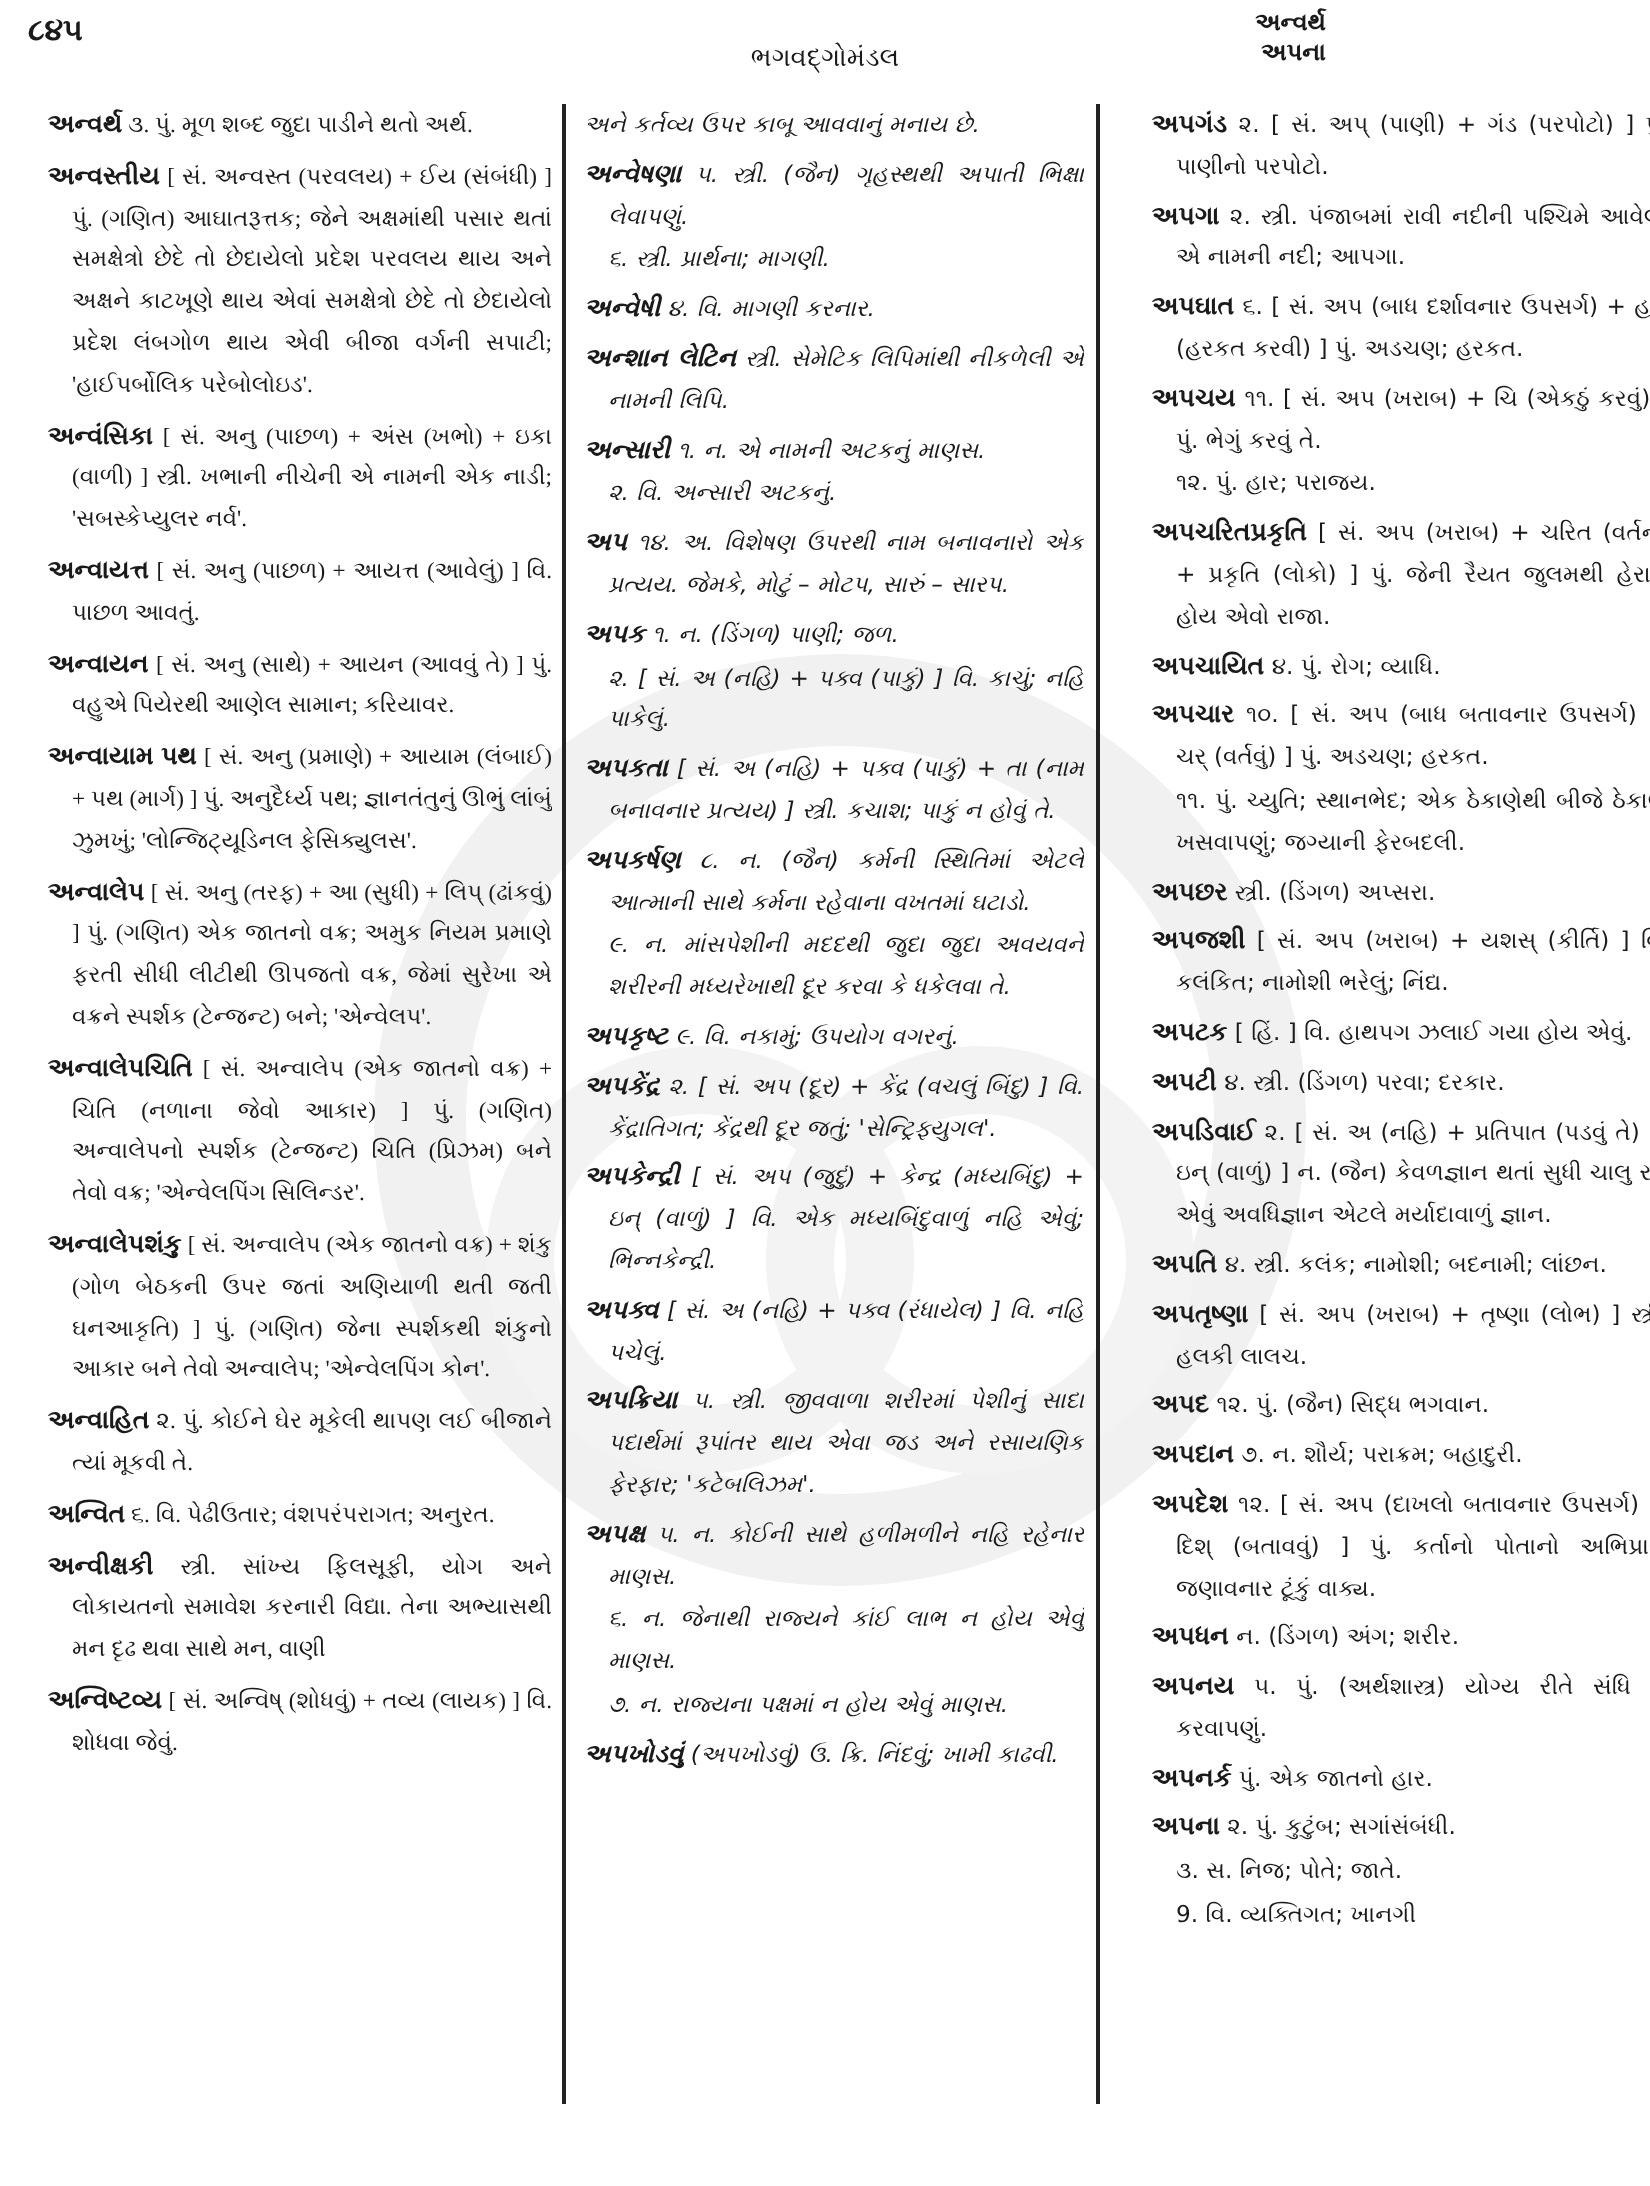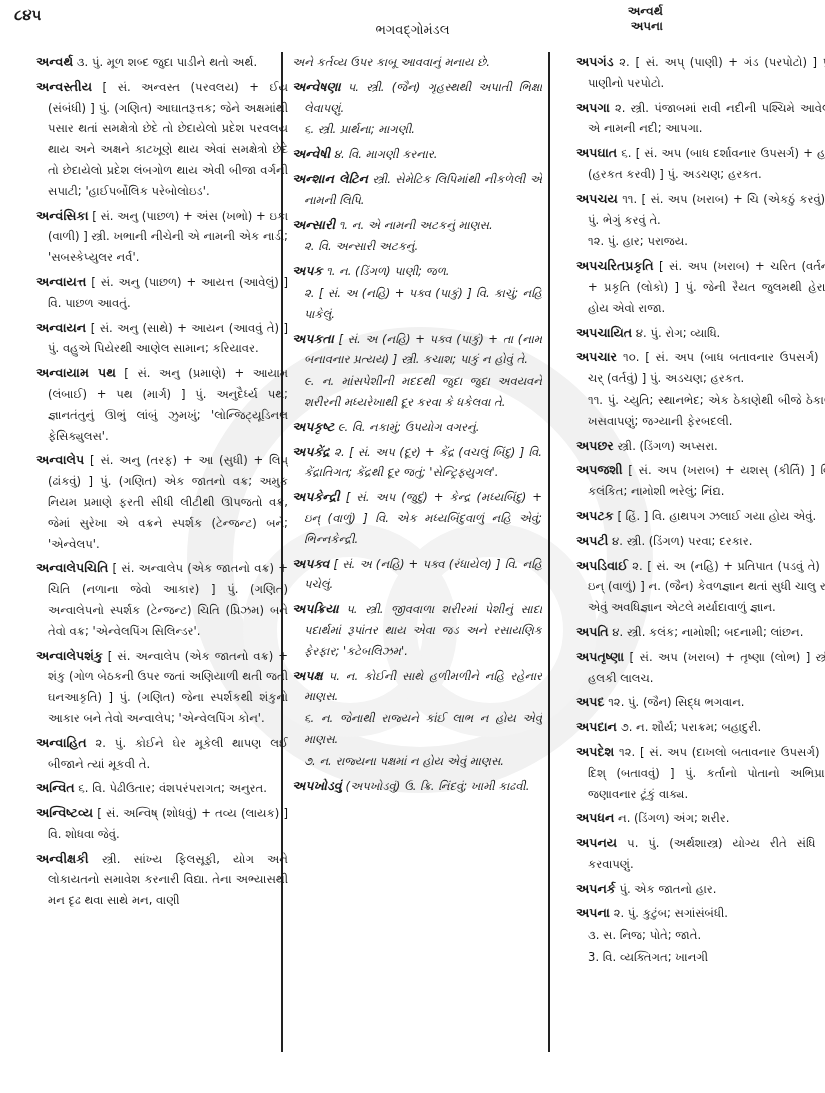--- a/index.html
+++ b/index.html
@@ -14,21 +14,21 @@
     .header {
       position: absolute; left: 0; top: 0; width: 673px; height: 40px;
     }
     .page-no { position: absolute; left: 14px; top: 6px; font-size: 15px; font-weight: bold; }
     .book-title { position: absolute; left: 0; width: 825px; top: 8px; text-align: center; font-size: 13px; font-weight: normal; margin-top: 14px; }
     .guide { position: absolute; right: 10px; top: 4px; text-align: right; font-size: 12px; font-weight: bold; line-height: 15px; }
     .col {
       position: absolute; top: 52px; height: 1035px; overflow: hidden;
       font-size: 11.6px; line-height: 20.8px; text-align: justify;
     }
-    .col1 { left: 36px; width: 252px; }
+    .col1 { left: 24px; width: 252px; font-family: Liberation Serif, serif; }
     .col2 { left: 292px; width: 250px; font-style: italic; }
     .col3 { left: 576px; width: 258px; }
     .rule {
       position: absolute; top: 52px; width: 2px; background: #222;
     }
     .rule1 { left: 281px; height: 1000px; }
     .rule2 { left: 548px; height: 1000px; }
     .entry { margin: 0 0 4px 0; padding-left: 12px; text-indent: -12px; }
     .entry.sub { padding-left: 12px; text-indent: 0; margin-top: -3px; }
     .hw { font-weight: bold; font-size: 12.6px; }
@@ -59,34 +59,36 @@
     <p class="entry"><span class="hw">અન્વસ્તીય</span> <span>[ સં. અન્વસ્ત (પરવલય) + ઈય (સંબંધી) ] પું. (ગણિત) આઘાતરૂત્તક; જેને અક્ષમાંથી પસાર થતાં સમક્ષેત્રો છેદે તો છેદાયેલો પ્રદેશ પરવલય થાય અને અક્ષને કાટખૂણે થાય એવાં સમક્ષેત્રો છેદે તો છેદાયેલો પ્રદેશ લંબગોળ થાય એવી બીજા વર્ગની સપાટી; 'હાઈપર્બોલિક પરેબોલોઇડ'.</span></p>
     <p class="entry"><span class="hw">અન્વંસિકા</span> <span>[ સં. અનુ (પાછળ) + અંસ (ખભો) + ઇકા (વાળી) ] સ્ત્રી. ખભાની નીચેની એ નામની એક નાડી; 'સબસ્કેપ્યુલર નર્વ'.</span></p>
     <p class="entry"><span class="hw">અન્વાયત્ત</span> <span>[ સં. અનુ (પાછળ) + આયત્ત (આવેલું) ] વિ. પાછળ આવતું.</span></p>
     <p class="entry"><span class="hw">અન્વાયન</span> <span>[ સં. અનુ (સાથે) + આયન (આવવું તે) ] પું. વહુએ પિયેરથી આણેલ સામાન; કરિયાવર.</span></p>
     <p class="entry"><span class="hw">અન્વાયામ પથ</span> <span>[ સં. અનુ (પ્રમાણે) + આયામ (લંબાઈ) + પથ (માર્ગ) ] પું. અનુદૈર્ધ્ય પથ; જ્ઞાનતંતુનું ઊભું લાંબું ઝુમખું; 'લોન્જિટ્યૂડિનલ ફેસિક્યુલસ'.</span></p>
     <p class="entry"><span class="hw">અન્વાલેપ</span> <span>[ સં. અનુ (તરફ) + આ (સુધી) + લિપ્ (ઢાંકવું) ] પું. (ગણિત) એક જાતનો વક્ર; અમુક નિયમ પ્રમાણે ફરતી સીધી લીટીથી ઊપજતો વક્ર, જેમાં સુરેખા એ વક્રને સ્પર્શક (ટેન્જન્ટ) બને; 'એન્વેલપ'.</span></p>
     <p class="entry"><span class="hw">અન્વાલેપચિતિ</span> <span>[ સં. અન્વાલેપ (એક જાતનો વક્ર) + ચિતિ (નળાના જેવો આકાર) ] પું. (ગણિત) અન્વાલેપનો સ્પર્શક (ટેન્જન્ટ) ચિતિ (પ્રિઝમ) બને તેવો વક્ર; 'એન્વેલપિંગ સિલિન્ડર'.</span></p>
     <p class="entry"><span class="hw">અન્વાલેપશંકુ</span> <span>[ સં. અન્વાલેપ (એક જાતનો વક્ર) + શંકુ (ગોળ બેઠકની ઉપર જતાં અણિયાળી થતી જતી ઘનઆકૃતિ) ] પું. (ગણિત) જેના સ્પર્શકથી શંકુનો આકાર બને તેવો અન્વાલેપ; 'એન્વેલપિંગ કોન'.</span></p>
     <p class="entry"><span class="hw">અન્વાહિત</span> <span>૨. પું. કોઈને ઘેર મૂકેલી થાપણ લઈ બીજાને ત્યાં મૂકવી તે.</span></p>
     <p class="entry"><span class="hw">અન્વિત</span> <span>૬. વિ. પેઢીઉતાર; વંશપરંપરાગત; અનુરત.</span></p>
+    <p class="entry"><span class="hw">અન્વીક્ષકી</span> <span>સ્ત્રી. સાંખ્ય ફિલસૂફી, યોગ અને લોકાયતનો સમાવેશ કરનારી વિદ્યા. તેના અભ્યાસથી મન દૃઢ થવા સાથે મન, વાણી</span></p>
     <p class="entry"><span class="hw">અન્વિષ્ટવ્ય</span> <span>[ સં. અન્વિષ્ (શોધવું) + તવ્ય (લાયક) ] વિ. શોધવા જેવું.</span></p>
-    <p class="entry"><span class="hw">અન્વીક્ષકી</span> <span>સ્ત્રી. સાંખ્ય ફિલસૂફી, યોગ અને લોકાયતનો સમાવેશ કરનારી વિદ્યા. તેના અભ્યાસથી મન દૃઢ થવા સાથે મન, વાણી</span></p>
   </div>
 <div class="col col2">
     <p class="entry"><span>અને કર્તવ્ય ઉપર કાબૂ આવવાનું મનાય છે.</span></p>
     <p class="entry"><span class="hw">અન્વેષણા</span> <span>૫. સ્ત્રી. (જૈન) ગૃહસ્થથી અપાતી ભિક્ષા લેવાપણું.</span></p>
     <p class="entry sub"><span>૬. સ્ત્રી. પ્રાર્થના; માગણી.</span></p>
     <p class="entry"><span class="hw">અન્વેષી</span> <span>૪. વિ. માગણી કરનાર.</span></p>
     <p class="entry"><span class="hw">અન્શાન લેટિન</span> <span>સ્ત્રી. સેમેટિક લિપિમાંથી નીકળેલી એ નામની લિપિ.</span></p>
     <p class="entry"><span class="hw">અન્સારી</span> <span>૧. ન. એ નામની અટકનું માણસ.</span></p>
     <p class="entry sub"><span>૨. વિ. અન્સારી અટકનું.</span></p>
+    <p class="entry"><span class="hw">અપ</span> <span>૧૪. અ. વિશેષણ ઉપરથી નામ બનાવનારો એક પ્રત્યય. જેમકે, મોટું – મોટપ, સારું – સારપ.</span></p>
     <p class="entry"><span class="hw">અપક</span> <span>૧. ન. (ડિંગળ) પાણી; જળ.</span></p>
     <p class="entry sub"><span>૨. [ સં. અ (નહિ) + પક્વ (પાકું) ] વિ. કાચું; નહિ પાકેલું.</span></p>
     <p class="entry"><span class="hw">અપકતા</span> <span>[ સં. અ (નહિ) + પક્વ (પાકું) + તા (નામ બનાવનાર પ્રત્યય) ] સ્ત્રી. કચાશ; પાકું ન હોવું તે.</span></p>
+    <p class="entry"><span class="hw">અપકર્ષણ</span> <span>૮. ન. (જૈન) કર્મની સ્થિતિમાં એટલે આત્માની સાથે કર્મના રહેવાના વખતમાં ઘટાડો.</span></p>
     <p class="entry sub"><span>૯. ન. માંસપેશીની મદદથી જુદા જુદા અવયવને શરીરની મધ્યરેખાથી દૂર કરવા કે ધકેલવા તે.</span></p>
     <p class="entry"><span class="hw">અપકૃષ્ટ</span> <span>૯. વિ. નકામું; ઉપયોગ વગરનું.</span></p>
     <p class="entry"><span class="hw">અપકેંદ્ર</span> <span>૨. [ સં. અપ (દૂર) + કેંદ્ર (વચલું બિંદુ) ] વિ. કેંદ્રાતિગત; કેંદ્રથી દૂર જતું; 'સેન્ટ્રિફ્યુગલ'.</span></p>
     <p class="entry"><span class="hw">અપકેન્દ્રી</span> <span>[ સં. અપ (જુદું) + કેન્દ્ર (મધ્યબિંદુ) + ઇન્ (વાળું) ] વિ. એક મધ્યબિંદુવાળું નહિ એવું; ભિન્નકેન્દ્રી.</span></p>
     <p class="entry"><span class="hw">અપક્વ</span> <span>[ સં. અ (નહિ) + પક્વ (રંધાયેલ) ] વિ. નહિ પચેલું.</span></p>
     <p class="entry"><span class="hw">અપક્રિયા</span> <span>૫. સ્ત્રી. જીવવાળા શરીરમાં પેશીનું સાદા પદાર્થમાં રૂપાંતર થાય એવા જડ અને રસાયણિક ફેરફાર; 'કટેબલિઝમ'.</span></p>
     <p class="entry"><span class="hw">અપક્ષ</span> <span>૫. ન. કોઈની સાથે હળીમળીને નહિ રહેનાર માણસ.</span></p>
     <p class="entry sub"><span>૬. ન. જેનાથી રાજ્યને કાંઈ લાભ ન હોય એવું માણસ.</span></p>
     <p class="entry sub"><span>૭. ન. રાજ્યના પક્ષમાં ન હોય એવું માણસ.</span></p>
     <p class="entry"><span class="hw">અપખોડવું</span> <span>(અપખોડવું) ઉ. ક્રિ. નિંદવું; ખામી કાઢવી.</span></p>
@@ -109,14 +111,14 @@
     <p class="entry"><span class="hw">અપતિ</span> <span>૪. સ્ત્રી. કલંક; નામોશી; બદનામી; લાંછન.</span></p>
     <p class="entry"><span class="hw">અપતૃષ્ણા</span> <span>[ સં. અપ (ખરાબ) + તૃષ્ણા (લોભ) ] સ્ત્રી. હલકી લાલચ.</span></p>
     <p class="entry"><span class="hw">અપદ</span> <span>૧૨. પું. (જૈન) સિદ્ધ ભગવાન.</span></p>
     <p class="entry"><span class="hw">અપદાન</span> <span>૭. ન. શૌર્ય; પરાક્રમ; બહાદુરી.</span></p>
     <p class="entry"><span class="hw">અપદેશ</span> <span>૧૨. [ સં. અપ (દાખલો બતાવનાર ઉપસર્ગ) + દિશ્ (બતાવવું) ] પું. કર્તાનો પોતાનો અભિપ્રાય જણાવનાર ટૂંકું વાક્ય.</span></p>
     <p class="entry"><span class="hw">અપધન</span> <span>ન. (ડિંગળ) અંગ; શરીર.</span></p>
     <p class="entry"><span class="hw">અપનય</span> <span>૫. પું. (અર્થશાસ્ત્ર) યોગ્ય રીતે સંધિ ન કરવાપણું.</span></p>
     <p class="entry"><span class="hw">અપનર્ક</span> <span>પું. એક જાતનો હાર.</span></p>
     <p class="entry"><span class="hw">અપના</span> <span>૨. પું. કુટુંબ; સગાંસંબંધી.</span></p>
     <p class="entry sub"><span>૩. સ. નિજ; પોતે; જાતે.</span></p>
-    <p class="entry sub"><span>3. વિ. વ્યક્તિગત; ખાનગી</span></p>
+    <p class="entry sub"><span>9. વિ. વ્યક્તિગત; ખાનગી</span></p>
   </div>
 
 </body></html>

